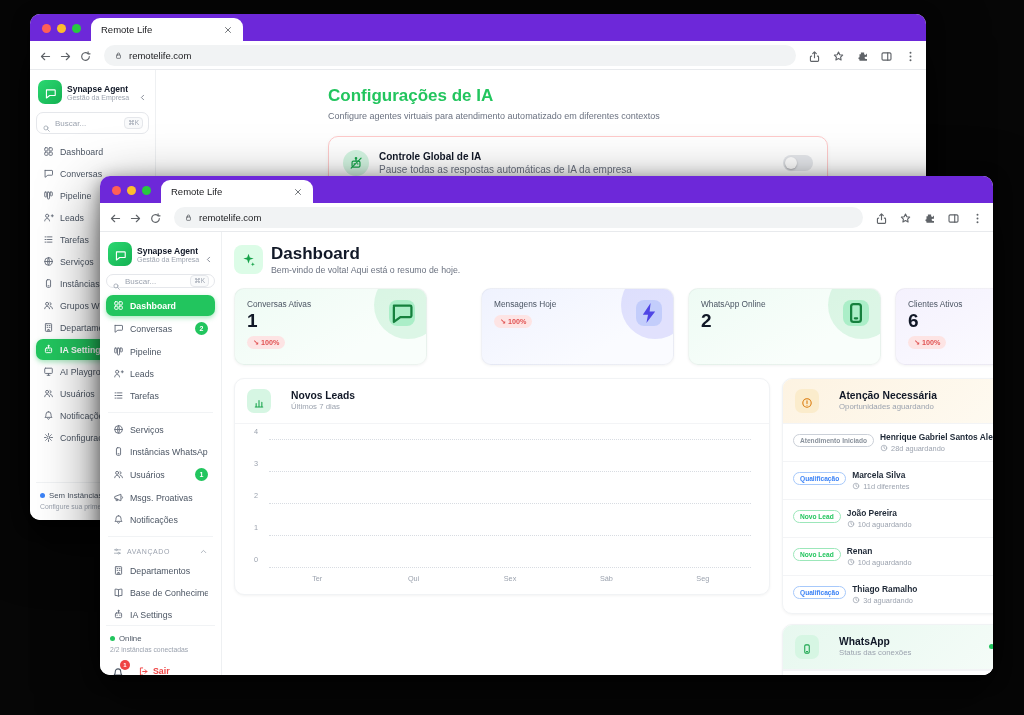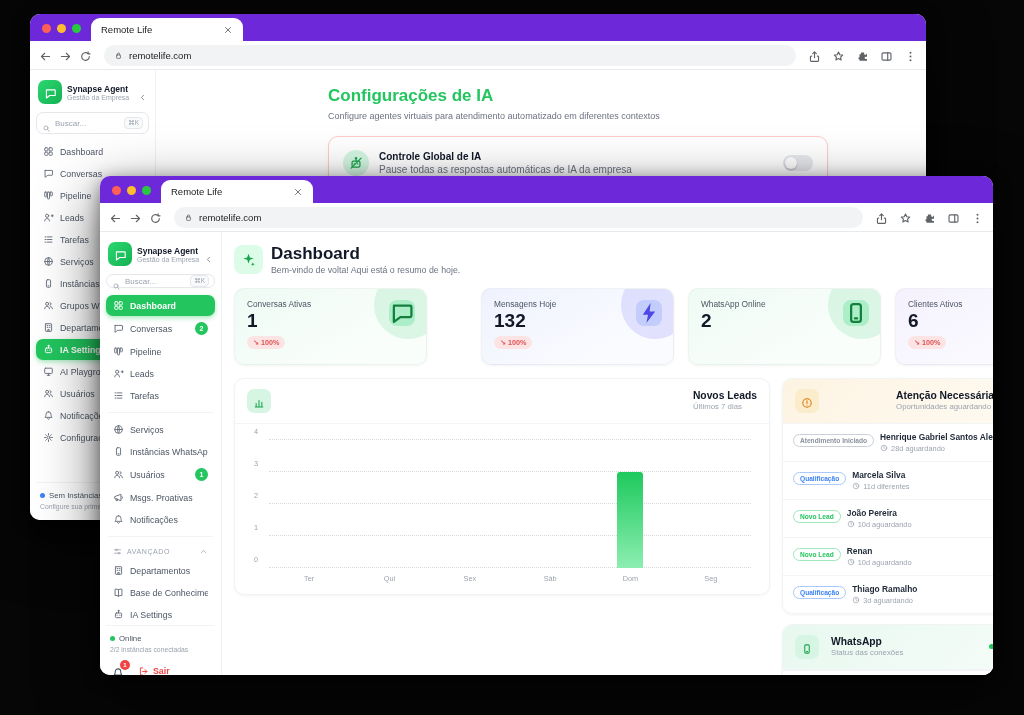--- a/index.html
+++ b/index.html
@@ -124,22 +124,22 @@
   .chip-green{background:#abeec8;color:#15803d}
   .chip-indigo{background:#c3cdfb;color:#4f46e5}
   .stat-label { font-size:8.3px; color:#4b5563; }
   .stat-value { font-size:19px; font-weight:800; color:#111827; margin-top:2px; line-height:1;}
   .stat-delta { display:inline-flex; align-items:center; margin-top:6px; background:#fde4e4;
                 color:#e05252; font-size:7.2px; border-radius:8px; padding:2px 6px; font-weight:700;}
   .content-row { display:flex; gap:12px; padding:0 0 12px 12px; align-items:flex-start; }
   .panel { background:#fff; border:1px solid #f1f3f5; border-radius:10px; overflow:hidden;
            box-shadow:0 1px 3px rgba(0,0,0,.05);}
   .chart-card { width:536px; flex:none; }
-  .card-head { display:flex; gap:12px; align-items:center; padding:10px 12px;
-               border-bottom:1px solid #f3f4f6;justify-content:space-between;}
+  .card-head { display:flex; gap:20px; align-items:center; padding:10px 12px;
+               border-bottom:1px solid #f3f4f6;}
   .card-chip { width:24px; height:24px; border-radius:7px; display:flex; align-items:center;
                justify-content:center; flex:none;}
   .card-chip .ico{width:12px;height:12px;display:block;}
   .chip-lgreen{background:#d6f6e3;color:#16a34a}
   .chip-amber{background:#fbeccc;color:#d97706}
   .card-title { font-size:10.3px; font-weight:700; color:#111827; }
   .card-sub { font-size:7.8px; color:#9ca3af; margin-top:1px;}
   .chart-area { position:relative; height:128px; margin:16px 18px 26px 34px; }
   .gridline { position:absolute; left:0; right:0; border-top:1px dotted #d8dce2; }
   .ytick { position:absolute; left:-15px; transform:translateY(-50%); font-size:7.3px; color:#9ca3af;}
@@ -669,21 +669,21 @@
       <div class="stats-row" id="stats-row">
           <div class="stat-card t-green"><span class="stat-blob"></span><span class="stat-chip chip-green">
               <svg viewBox="0 0 16 16" fill="none" stroke="currentColor" stroke-width="1.4" stroke-linecap="round" stroke-linejoin="round" width="100%" height="100%">
                 <path d="M3 3.5h10a.8.8 0 0 1 .8.8v5.4a.8.8 0 0 1-.8.8H7l-4 3V4.3a.8.8 0 0 1 .8-.8z"></path>
               </svg>
             </span><div class="stat-label">Conversas Ativas</div><div class="stat-value">1</div><span class="stat-delta">↘ 100%</span></div>
           <div class="stat-card t-indigo"><span class="stat-blob"></span><span class="stat-chip chip-indigo">
               <svg viewBox="0 0 16 16" fill="none" stroke="currentColor" stroke-width="1.4" stroke-linecap="round" stroke-linejoin="round" width="100%" height="100%">
                 <path d="M9 1.8L4.2 9h3.2l-1 5.2L11.8 7H8.4z" fill="currentColor" stroke="none"></path>
               </svg>
-            </span><div class="stat-label">Mensagens Hoje</div><div class="stat-value">132</div><span class="stat-delta">↘ 100%</span></div>
+            </span><div class="stat-label">Mensagens Hoje</div><span class="stat-delta">↘ 100%</span></div>
           <div class="stat-card t-green">
             <span class="stat-blob"></span>
             <span class="stat-chip chip-green">
               <svg viewBox="0 0 16 16" fill="none" stroke="currentColor" stroke-width="1.4" stroke-linecap="round" stroke-linejoin="round" width="100%" height="100%">
                 <rect x="5" y="2.5" width="6" height="11" rx="1.5"></rect>
                 <path d="M7.3 11.3h1.4"></path>
               </svg>
             </span>
             <div class="stat-label">WhatsApp Online</div>
             <div class="stat-value">2</div>
@@ -720,24 +720,20 @@
                   <div class="xtick">Ter</div>
                 </div>
                 <div class="bar-slot">
                   <div class="xtick">Qui</div>
                 </div>
                 <div class="bar-slot">
                   <div class="xtick">Sex</div>
                 </div>
                 <div class="bar-slot">
                   <div class="xtick">Sáb</div>
-                </div>
-                <div class="bar-slot">
-                  <div class="bar" style="height: 75%; background: linear-gradient(rgb(30, 201, 93), rgb(140, 238, 177));"></div>
-                  <div class="xtick">Dom</div>
                 </div>
                 <div class="bar-slot">
                   <div class="xtick">Seg</div>
                 </div>
               </div>
             </div>
         </div>
         <div class="right-col">
           <div class="panel">
             <div class="card-head attn-head">

